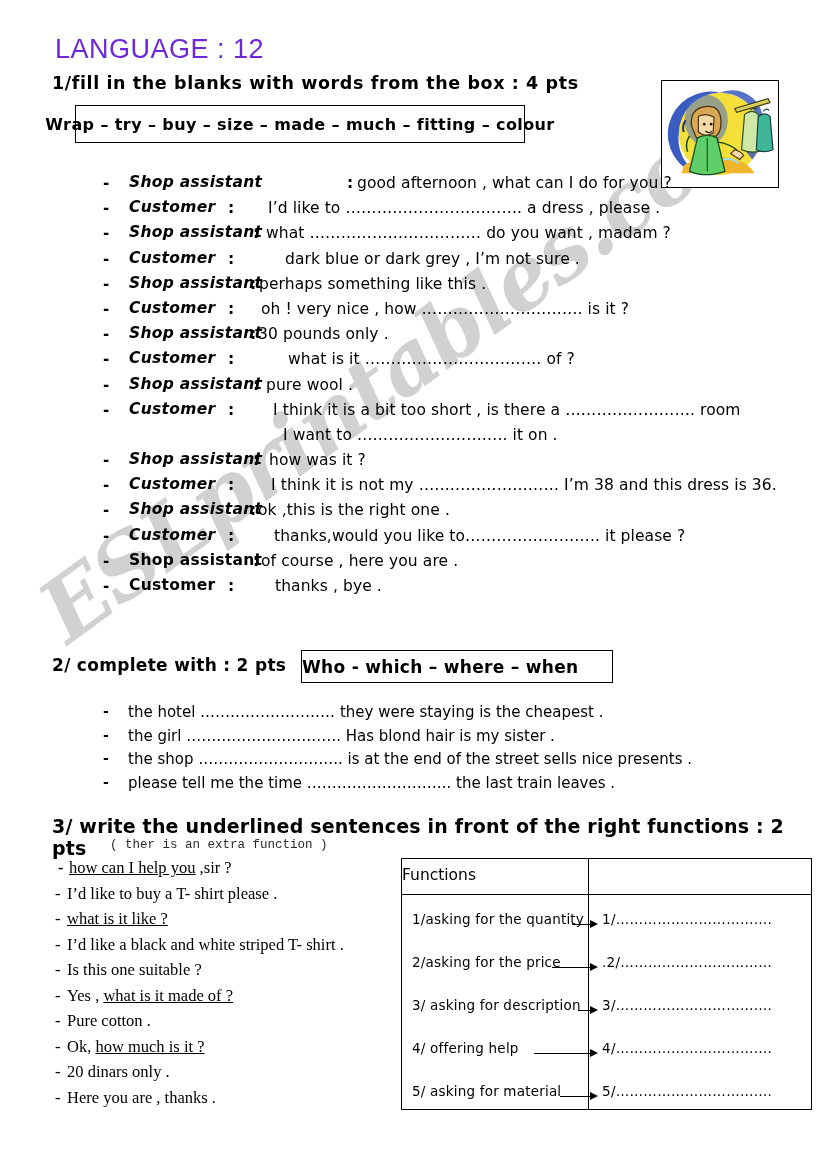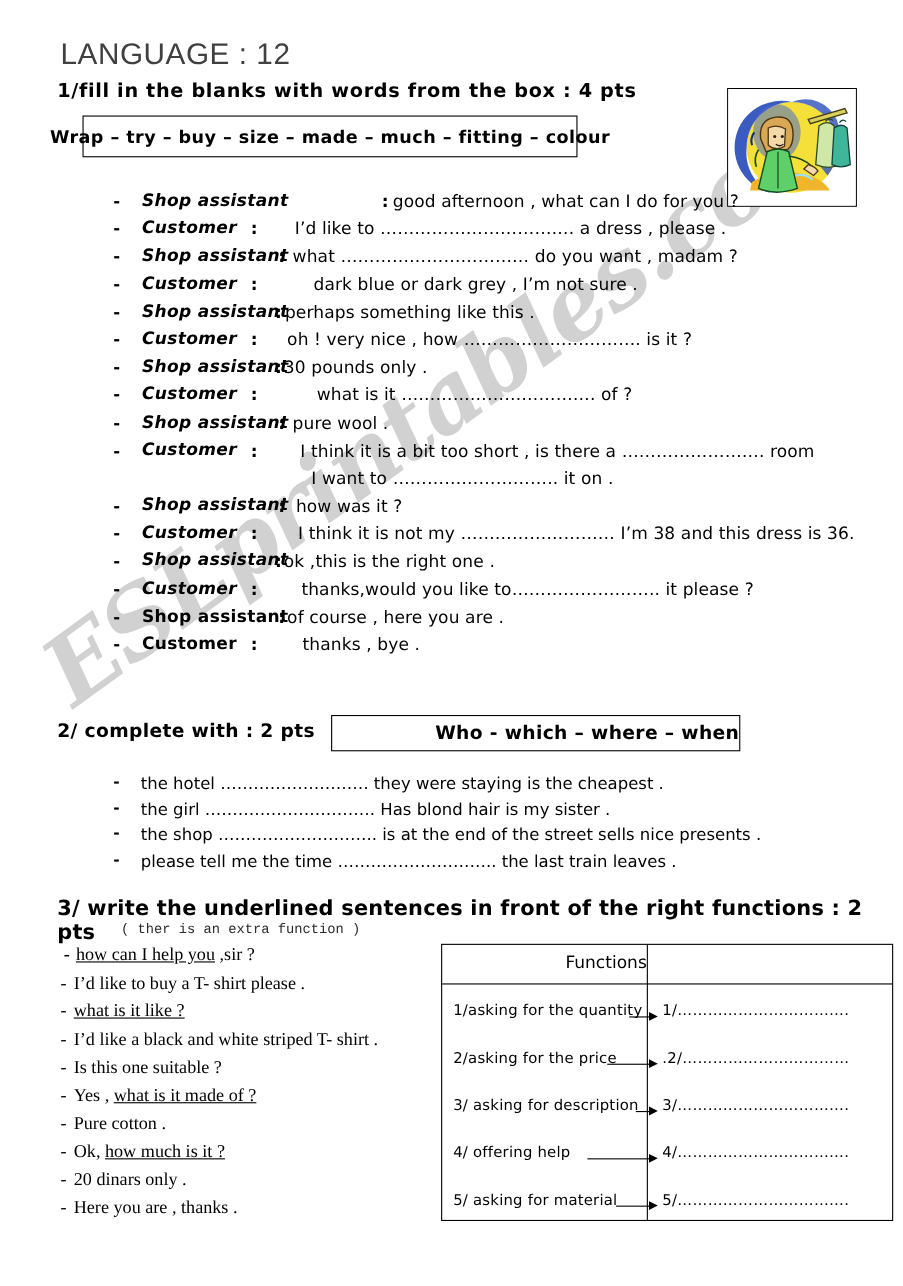--- a/index.html
+++ b/index.html
@@ -53,21 +53,21 @@
   
   .abs { position: absolute; }
 
   
   .title {
     left: 55px;
     top: 34px;
     font-family: "Liberation Sans", sans-serif;
     font-size: 27px;
     letter-spacing: .5px;
-    color: #404040;
+    color: #6d28d9;
     z-index: 10;
   }
 
   
   .task1-head {
     left: 52px;
     top: 73px;
     font-family: "DejaVu Sans", sans-serif;
     font-weight: bold;
     font-size: 17.5px;
@@ -164,27 +164,27 @@
     top: 655px;
     font-family: "DejaVu Sans", sans-serif;
     font-weight: bold;
     font-size: 17px;
     letter-spacing: .3px;
     z-index: 10;
   }
   .whobox {
     left: 301px;
     top: 650px;
-    width: 372px;
+    width: 312px;
     height: 33px;
     border: 1.4px solid #000;
     box-sizing: border-box;
     display: flex;
     align-items: center;
-    justify-content: flex-end;
+    justify-content: flex-start;
     background: #fff;
     z-index: 10;
   }
   .whobox span {
     font-family: "DejaVu Sans", sans-serif;
     font-weight: bold;
     font-size: 17px;
     letter-spacing: .3px;
     white-space: nowrap;
   }
@@ -275,21 +275,21 @@
     background: #000;
   }
   .fn-head {
     position: absolute;
     top: 7px;
     font-family: "DejaVu Sans", sans-serif;
     font-size: 15.5px;
     font-weight: 500;
     white-space: nowrap;
   }
-  .fn-head.left  { left: 0; width: 186px; text-align: right; }
+  .fn-head.left  { left: 0; width: 186px; text-align: left; }
   .fn-head.right { left: 186px; width: 223px; text-align: center; }
 
   .fn-row {
     position: absolute;
     left: 0;
     right: 0;
     height: 36px;
   }
   .fn-label {
     position: absolute;

